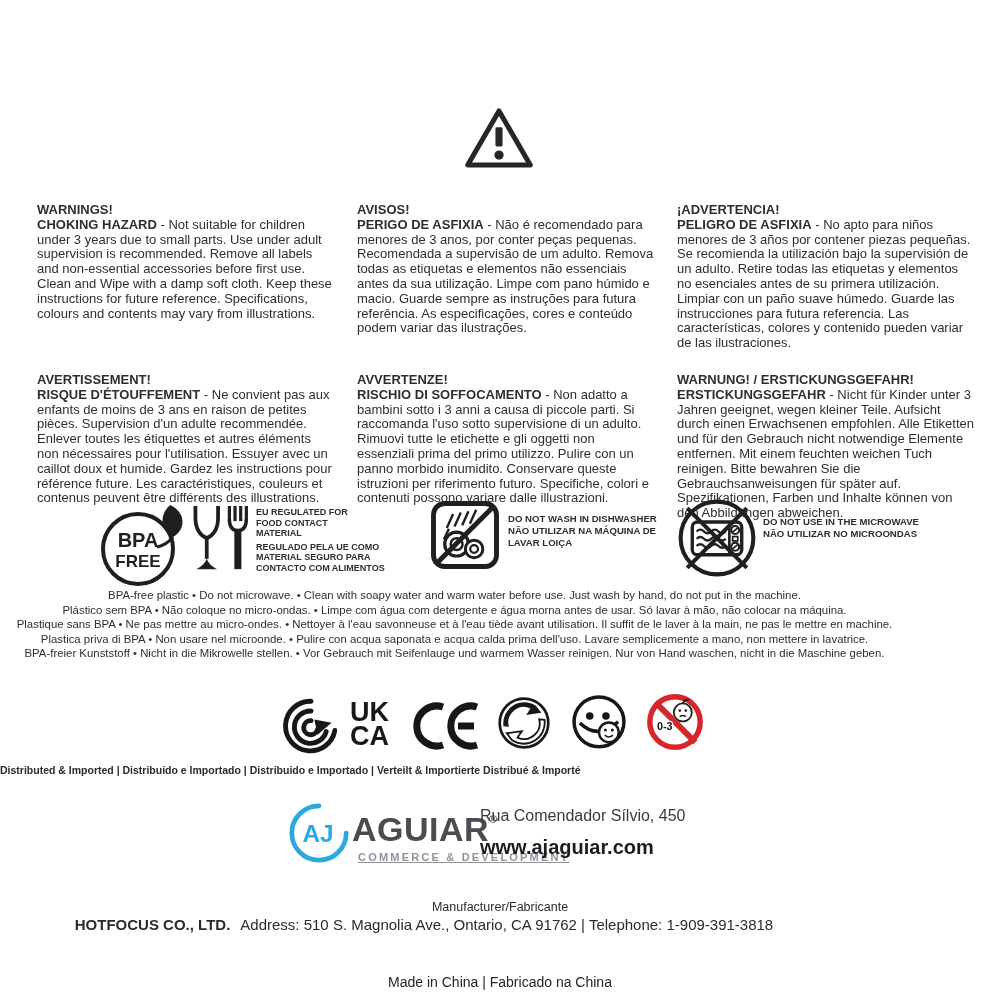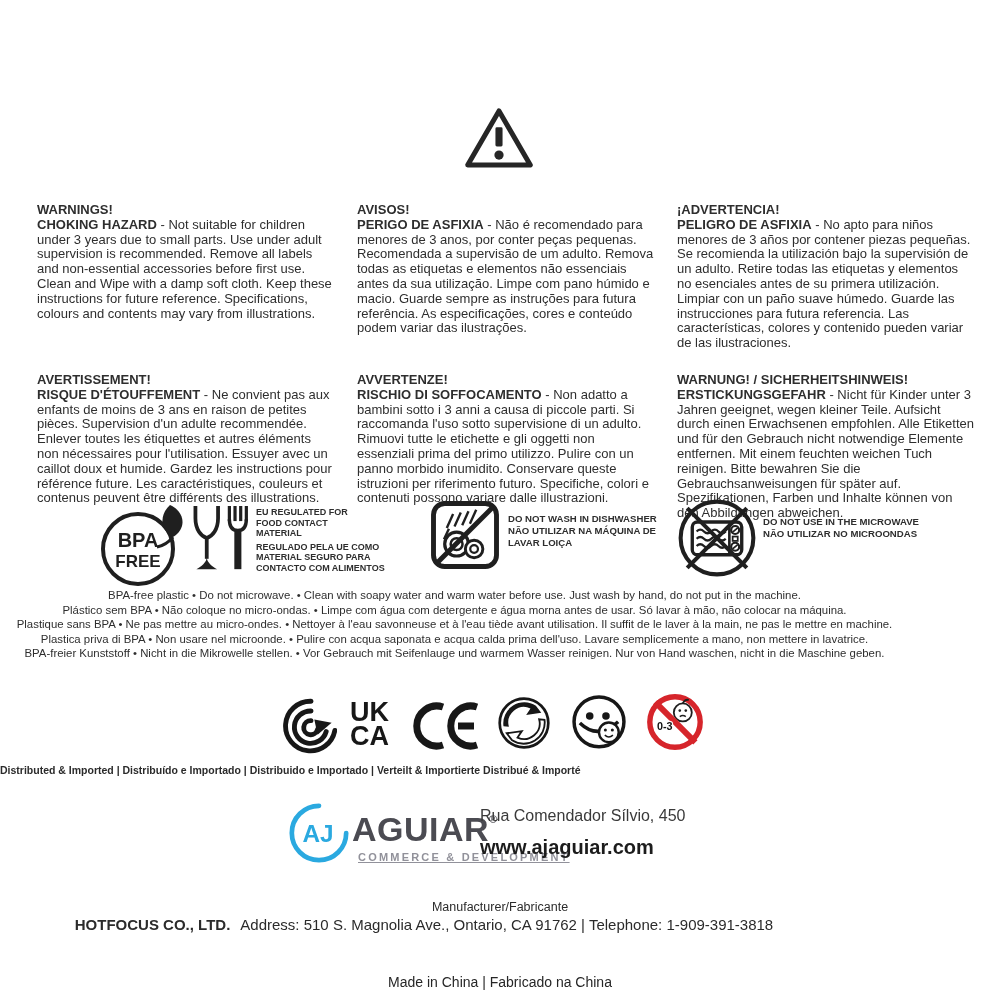--- a/index.html
+++ b/index.html
@@ -71,21 +71,21 @@
   </div>
   <div class="wb r2 c1">
     <div class="head">AVERTISSEMENT!</div>
     <span class="lead">RISQUE D'ÉTOUFFEMENT</span><span> - Ne convient pas aux enfants de moins de 3 ans en raison de petites pièces. Supervision d'un adulte recommendée. Enlever toutes les étiquettes et autres éléments non nécessaires pour l'utilisation. Essuyer avec un caillot doux et humide. Gardez les instructions pour référence future. Les caractéristiques, couleurs et contenus peuvent être différents des illustrations.</span>
   </div>
   <div class="wb r2 c2">
     <div class="head">AVVERTENZE!</div>
     <span class="lead">RISCHIO DI SOFFOCAMENTO</span><span> - Non adatto a bambini sotto i 3 anni a causa di piccole parti. Si raccomanda l'uso sotto supervisione di un adulto. Rimuovi tutte le etichette e gli oggetti non essenziali prima del primo utilizzo. Pulire con un panno morbido inumidito. Conservare queste istruzioni per riferimento futuro. Specifiche, colori e contenuti possono variare dalle illustrazioni.</span>
   </div>
   <div class="wb r2 c3">
-    <div class="head">WARNUNG! / SICHERHEITSHINWEIS!</div>
+    <div class="head">WARNUNG! / ERSTICKUNGSGEFAHR!</div>
     <span class="lead">ERSTICKUNGSGEFAHR</span><span> - Nicht für Kinder unter 3 Jahren geeignet, wegen kleiner Teile. Aufsicht durch einen Erwachsenen empfohlen. Alle Etiketten und für den Gebrauch nicht notwendige Elemente entfernen. Mit einem feuchten weichen Tuch reinigen. Bitte bewahren Sie die Gebrauchsanweisungen für später auf. Spezifikationen, Farben und Inhalte können von den Abbildungen abweichen.</span>
   </div>
 
   <div class="abs" style="left:96px;top:503px;">
     <svg width="96" height="84" viewBox="0 0 96 84">
       <circle cx="42" cy="46" r="35" fill="none" stroke="#1f1f1f" stroke-width="4"></circle>
       <path d="M74 2 C88 8 92 25 77 34 C64 27 63 12 74 2 Z" fill="#1f1f1f"></path>
       <path d="M77 34 C72 40 67 43 61 44" fill="none" stroke="#1f1f1f" stroke-width="3"></path>
       <text x="42" y="44" font-size="20" font-weight="bold" fill="#1f1f1f" text-anchor="middle">BPA</text>
       <text x="42" y="64" font-size="17" font-weight="bold" fill="#1f1f1f" text-anchor="middle">FREE</text>

